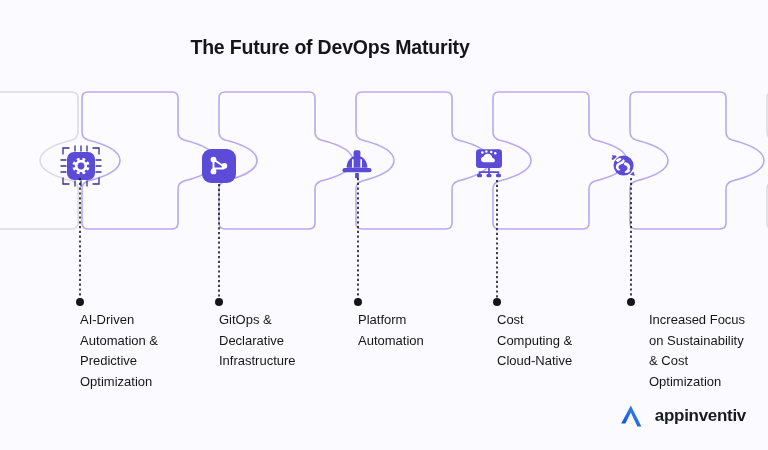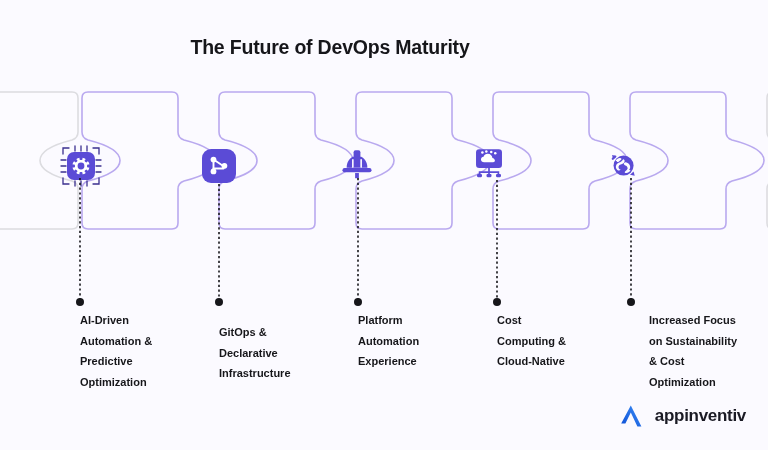--- a/index.html
+++ b/index.html
@@ -77,23 +77,23 @@
     left: 0;
     width: 768px;
     height: 450px;
     pointer-events: none;
   }
 
   
   .step-label {
     position: absolute;
     top: 310px;
-    font-size: 11px;
+    font-size: 13px;
     line-height: 20.5px;
-    font-weight: bold;
+    font-weight: normal;
     color: #16161a;
     width: 120px;
   }
 
   
   #logo {
     position: absolute;
     right: 22px;
     bottom: 22px;
     display: flex;
@@ -390,30 +390,29 @@
     </g>
   </svg>
 
   <div class="step-label" style="left:80px;">
     <div>AI-Driven</div>
     <div>Automation &amp;</div>
     <div>Predictive</div>
     <div>Optimization</div>
   </div>
 
-  <div class="step-label" style="left:219px;margin-top:12px;">
+  <div class="step-label" style="left:219px;">
     <div>GitOps &amp;</div>
     <div>Declarative</div>
     <div>Infrastructure</div>
   </div>
 
   <div class="step-label" style="left:358px;">
     <div>Platform</div>
     <div>Automation</div>
-    <div>Experience</div>
   </div>
 
   <div class="step-label" style="left:497px;">
     <div>Cost</div>
     <div>Computing &amp;</div>
     <div>Cloud-Native</div>
   </div>
 
   <div class="step-label" style="left:631px; width:130px;margin-left:18px;">
     <div>Increased Focus</div>

